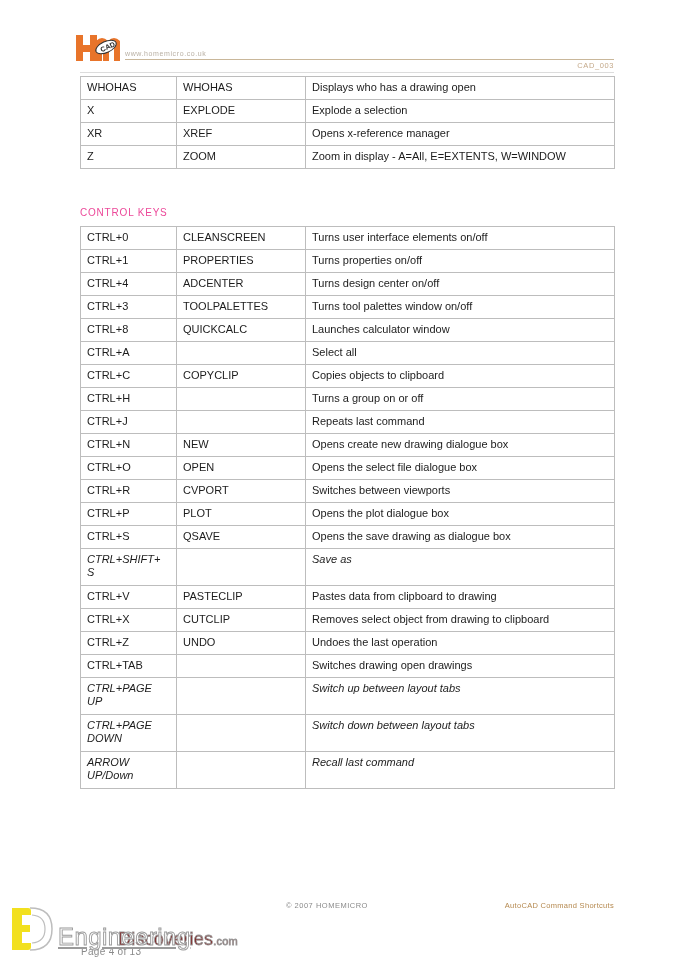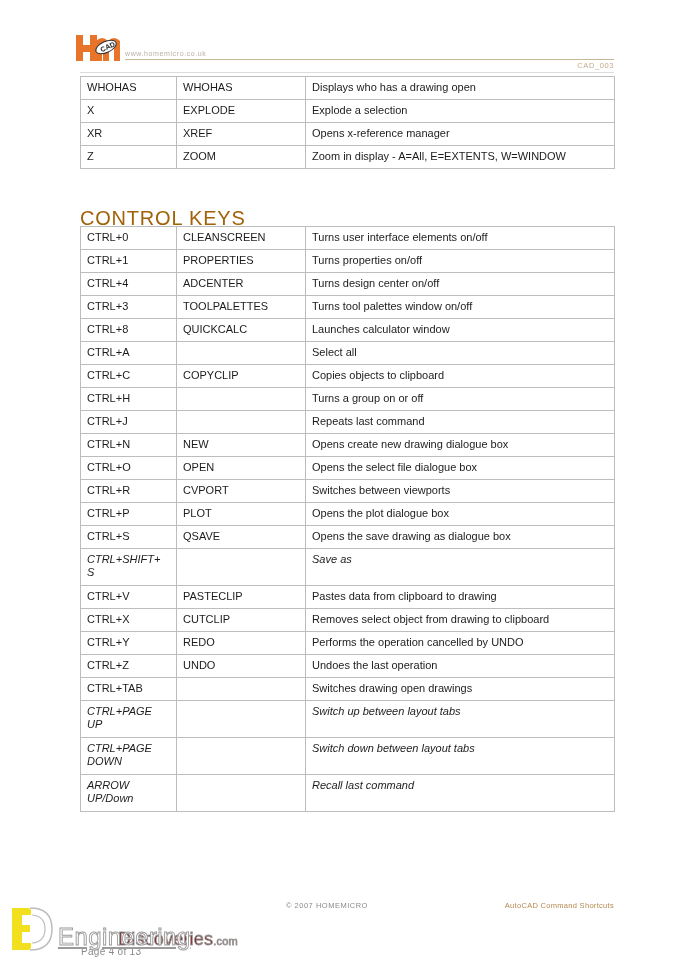--- a/index.html
+++ b/index.html
@@ -15,21 +15,21 @@
 
   table.grid { position: absolute; left: 80px; width: 534px; border-collapse: collapse; table-layout: fixed; }
   table.grid td { border: 1px solid #bdbdbd; font-size: 11px; line-height: 13px; padding: 4px 6px 5px 6px; vertical-align: top; color: #1c1c1c; }
   table.grid col.c1 { width: 96px; }
   table.grid col.c2 { width: 129px; }
   table.grid col.c3 { width: 309px; }
   table.grid tr { height: 16px; }
   table.grid tr.tall { height: 37px; font-style: italic; }
 
   .t1 { top: 76px; }
-  .section-title { position: absolute; left: 80px; top: 207px; font-size: 20px; letter-spacing: 0.8px; color: #a16207; }
+  .section-title { position: absolute; left: 80px; top: 207px; font-size: 10px; letter-spacing: 0.8px; color: #ec4899; }
   .t2 { top: 226px; padding-left: 36px; }
 
   .footer-page { position: absolute; left: 81px; top: 946px; font-size: 10px; color: #8a8a8a; letter-spacing: 0.3px; }
   .footer-copy { position: absolute; left: 286px; top: 901px; font-size: 7.5px; color: #8a8a8a; letter-spacing: 0.5px; }
   .footer-title { position: absolute; right: 66px; top: 901px; font-size: 7.5px; color: #b5894f; letter-spacing: 0.3px; }
 
   .wm { position: absolute; left: 8px; top: 903px; width: 240px; height: 55px; }
   .wm-logo { position: absolute; left: 0; top: 2px; width: 46px; height: 48px; }
   .wm-disc { position: absolute; left: 110px; top: 4px; font-size: 18px; color: #7f1d1d; -webkit-text-stroke: 0.8px #9a9a9a; letter-spacing: 0.2px; margin-top: 22px; }
   .wm-disc small { font-size: 11px; }
@@ -171,25 +171,20 @@
         <td>CTRL+V</td>
         <td>PASTECLIP</td>
         <td>Pastes data from clipboard to drawing</td>
       </tr>
       <tr>
         <td>CTRL+X</td>
         <td>CUTCLIP</td>
         <td>Removes select object from drawing to clipboard</td>
       </tr>
       <tr>
-        <td>CTRL+Y</td>
-        <td>REDO</td>
-        <td>Performs the operation cancelled by UNDO</td>
-      </tr>
-      <tr>
         <td>CTRL+Z</td>
         <td>UNDO</td>
         <td>Undoes the last operation</td>
       </tr>
       <tr>
         <td>CTRL+TAB</td>
         <td></td>
         <td>Switches drawing open drawings</td>
       </tr>
       <tr class="tall">

